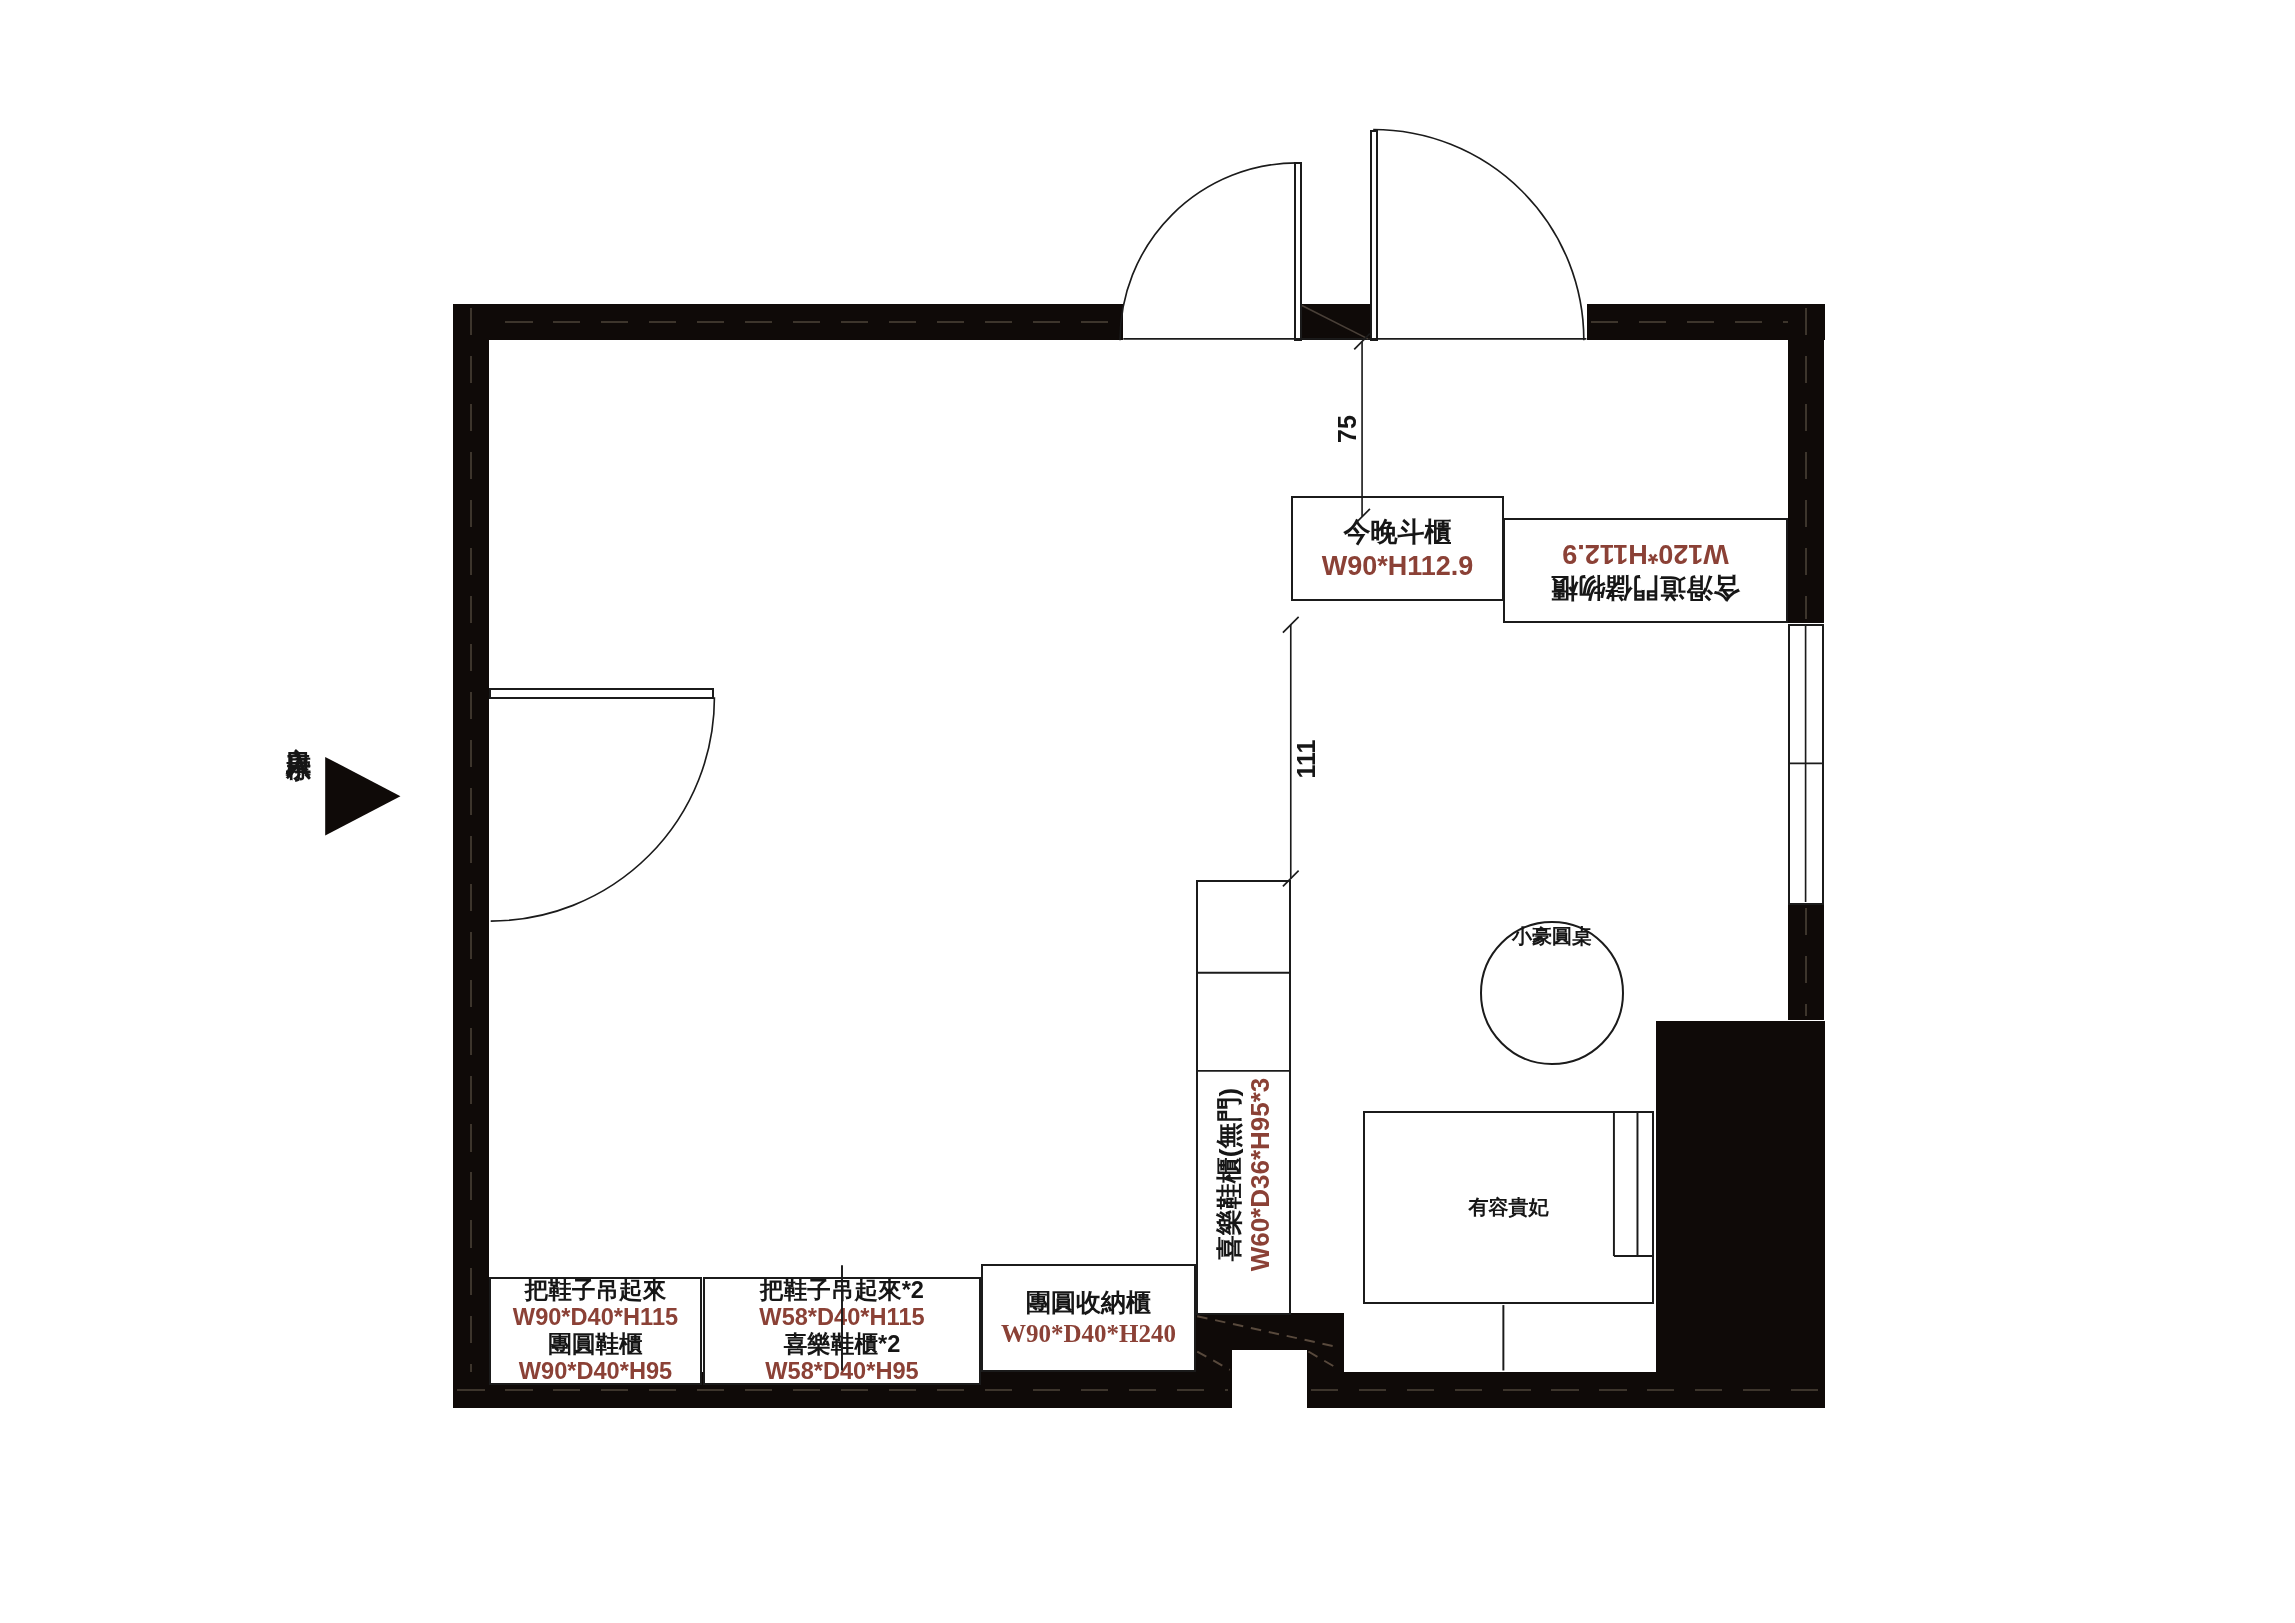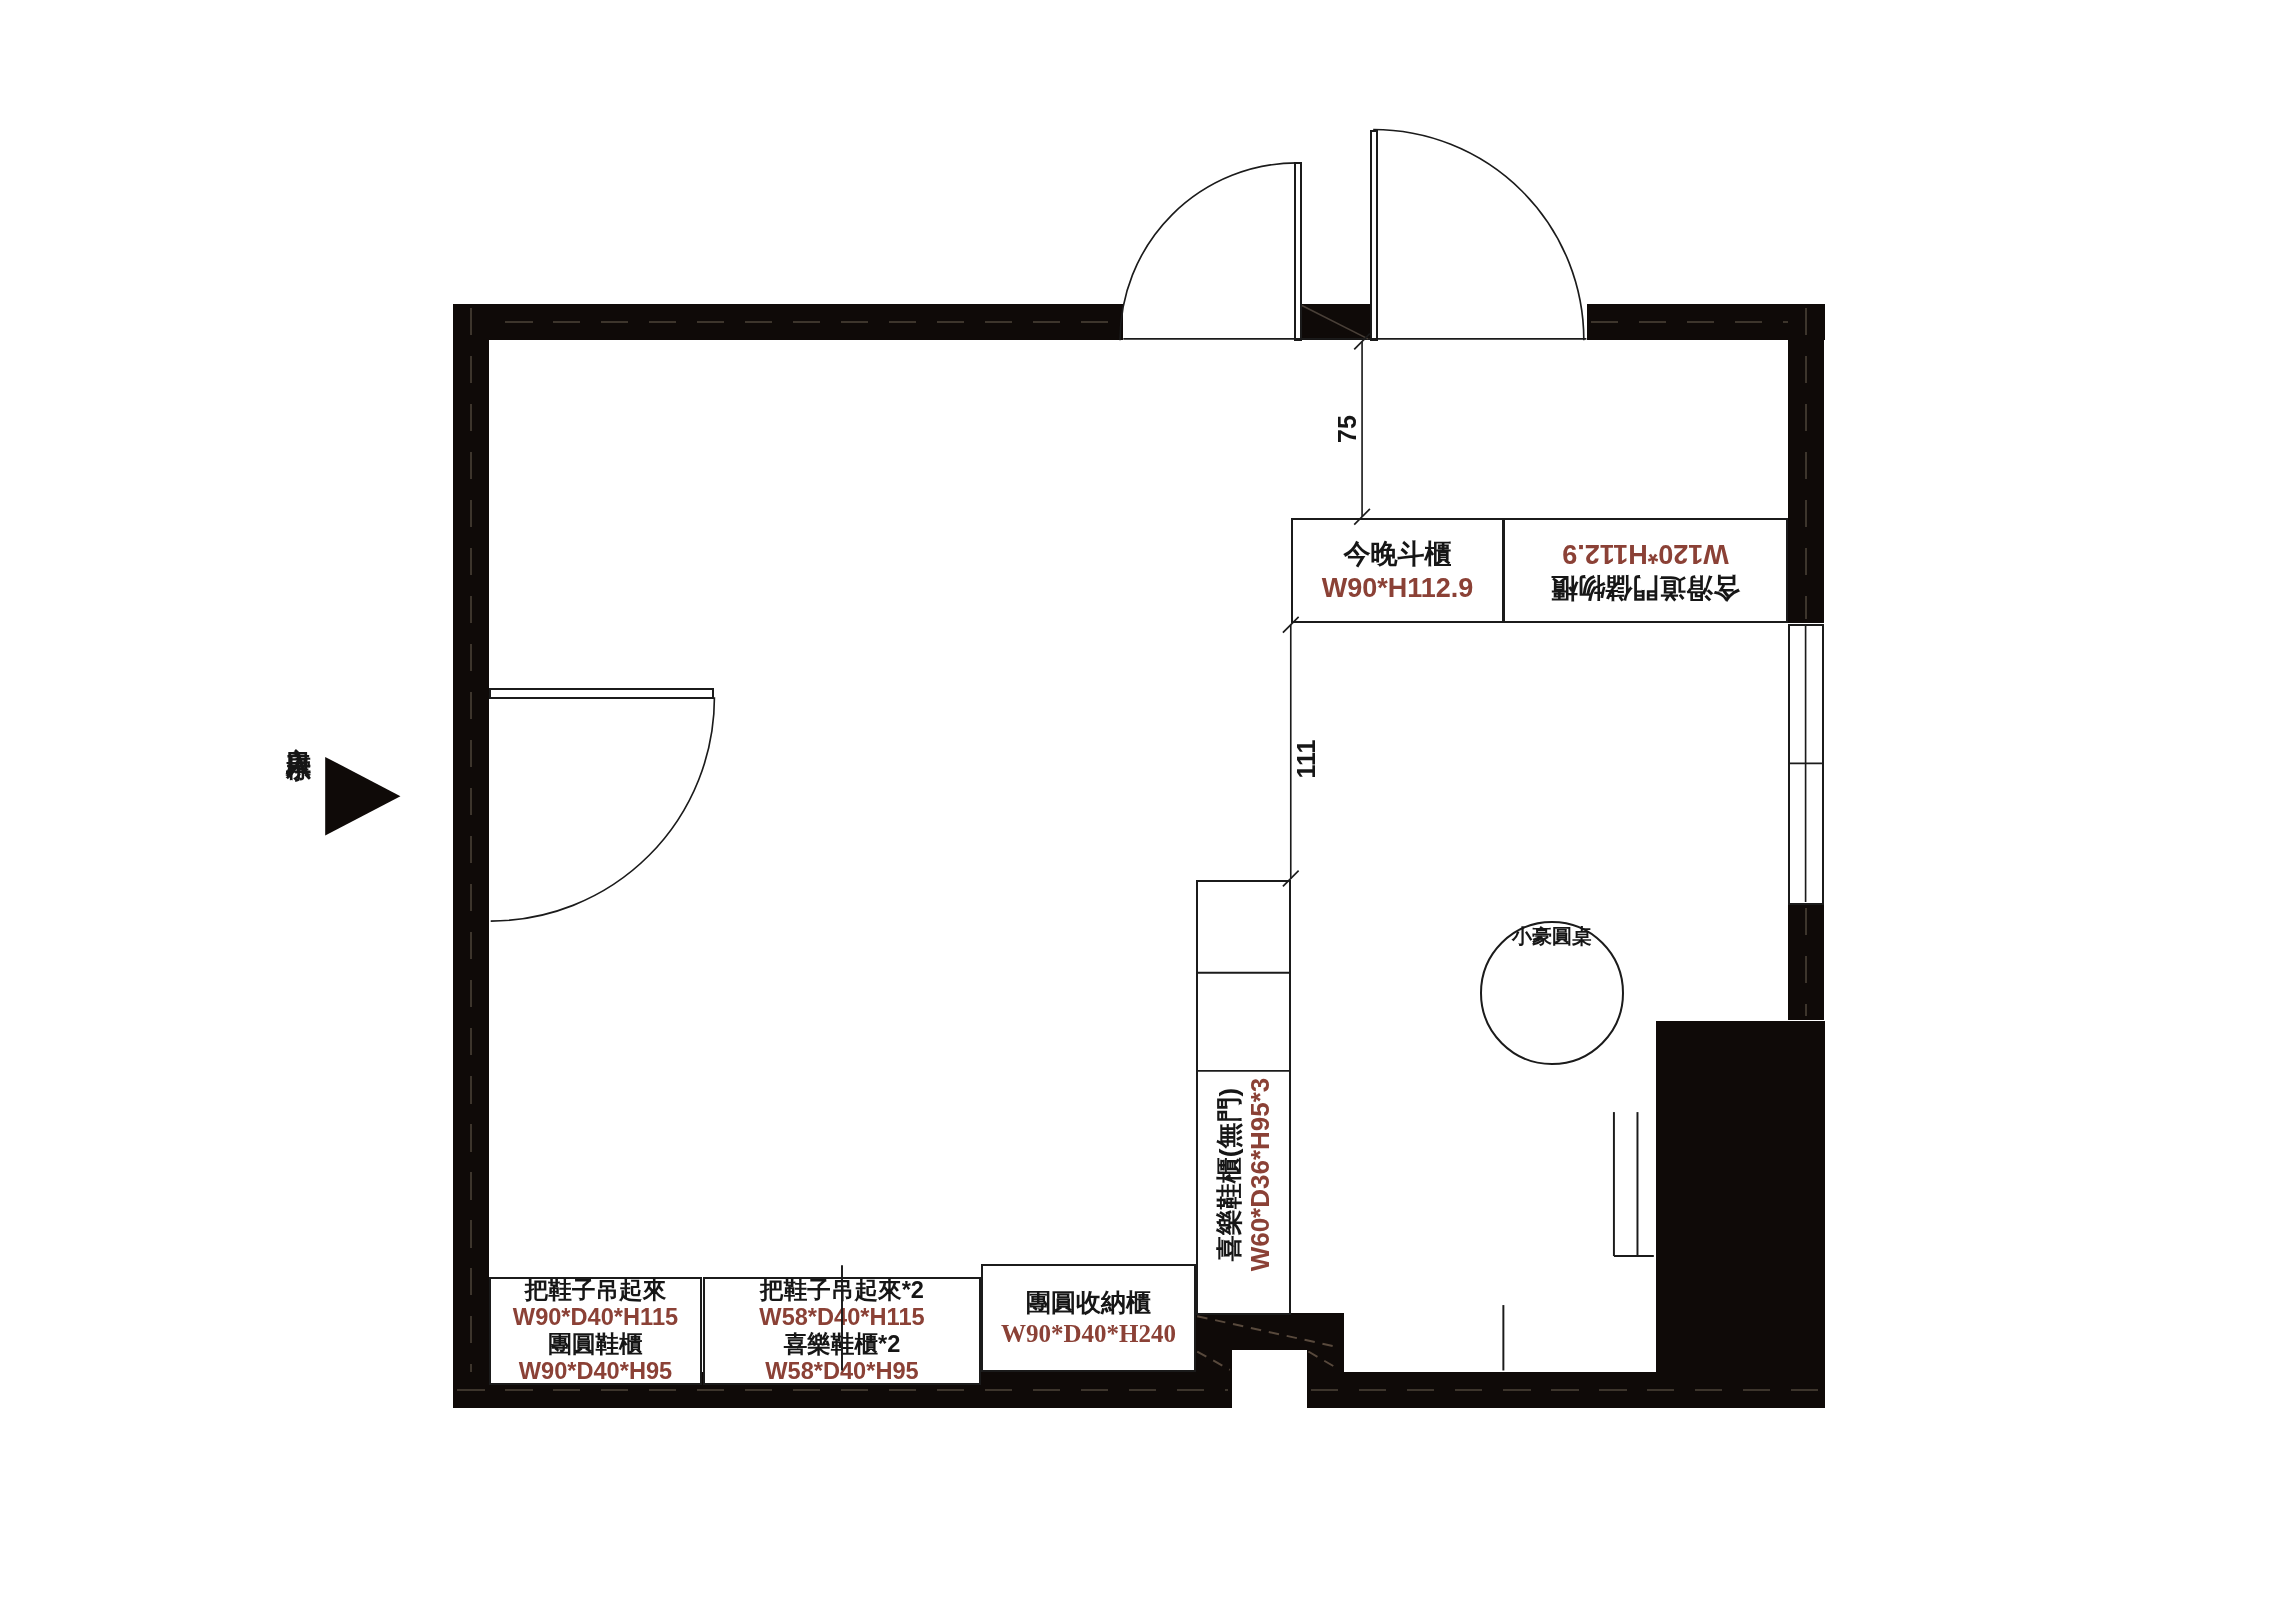--- a/index.html
+++ b/index.html
@@ -75,21 +75,21 @@
   <div class="wall" style="left:1195px;top:1313px;width:149px;height:37px;"></div>
   <div class="wall" style="left:1195px;top:1350px;width:37px;height:22px;"></div>
   <div class="wall" style="left:1307px;top:1350px;width:37px;height:22px;"></div>
 
   <div id="window-right"></div>
 
   <div class="leaf" style="left:1294px;top:162px;width:7.9px;height:179px;"></div>
   <div class="leaf" style="left:1370px;top:130px;width:7.9px;height:211px;"></div>
   <div class="leaf" style="left:489px;top:688px;width:225px;height:10.5px;"></div>
 
-  <div class="box twoline-top" style="left:1291px;top:518px;width:213px;height:105px;">
+  <div class="box twoline-top" style="left:1291px;top:496px;width:213px;height:105px;">
     <span class="t-black">今晚斗櫃</span>
     <span class="t-red">W90*H112.9</span>
   </div>
   <div class="box" style="left:1503px;top:518px;width:285px;height:105px;">
     <div class="rot180 twoline-top" style="display:flex;flex-direction:column;align-items:center;">
       <span class="t-black">含滑道門儲物櫃</span>
       <span class="t-red">W120*H112.9</span>
     </div>
   </div>
 
@@ -111,20 +111,23 @@
     <span class="t-black">喜樂鞋櫃*2</span>
     <span class="t-red">W58*D40*H95</span>
   </div>
   <div class="box twoline-bottom" style="left:981px;top:1264px;width:215px;height:108px;font-family:Liberation Serif, serif;">
     <span class="t-black">團圓收納櫃</span>
     <span class="t-red">W90*D40*H240</span>
   </div>
 
   <div id="round-table">
     <span class="lbl">小豪圓桌</span>
+  </div>
+  <div id="chaise">
+    <span class="lbl">有容貴妃</span>
   </div>
 
   <div class="dimlabel rotm90" style="left:1314px;top:416px;width:65px;height:26px;">
     <span>75</span>
   </div>
   <div class="dimlabel rotm90" style="left:1273px;top:746px;width:65px;height:26px;">
     <span>111</span>
   </div>
 
   <div id="entrance-label">主入口標示</div>

